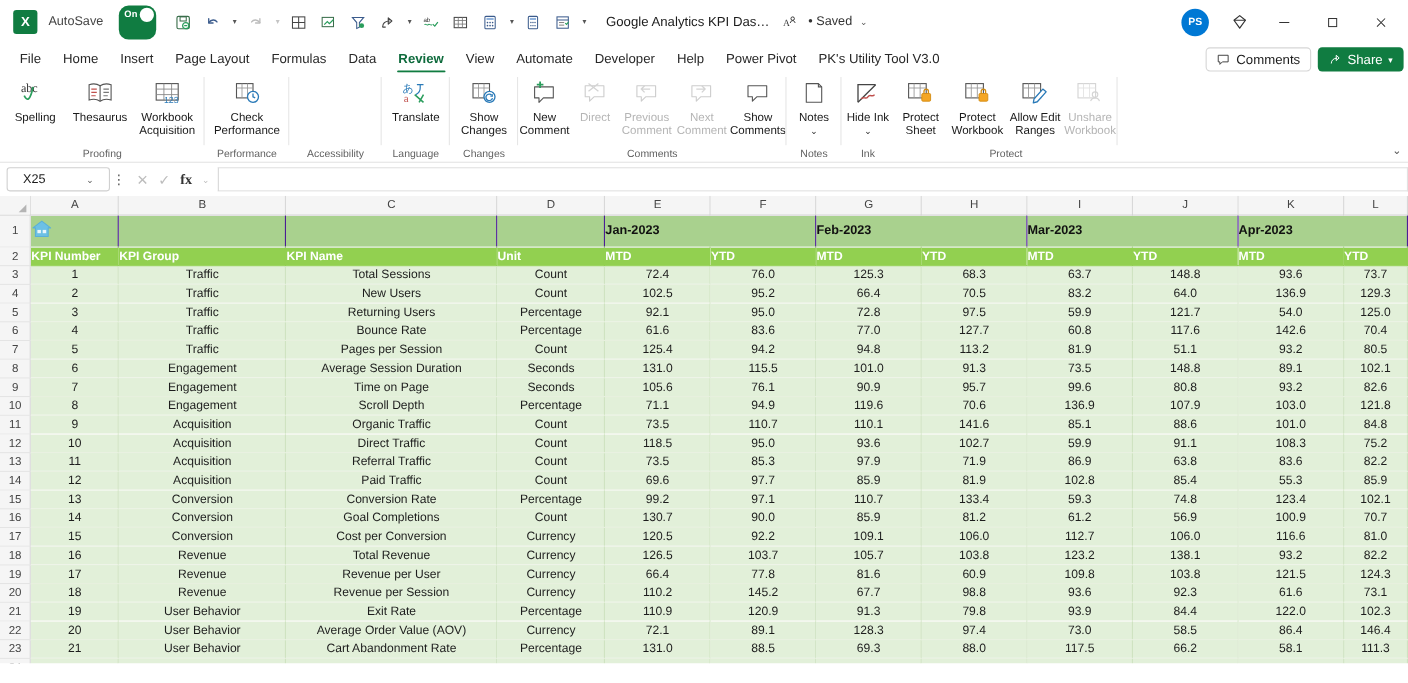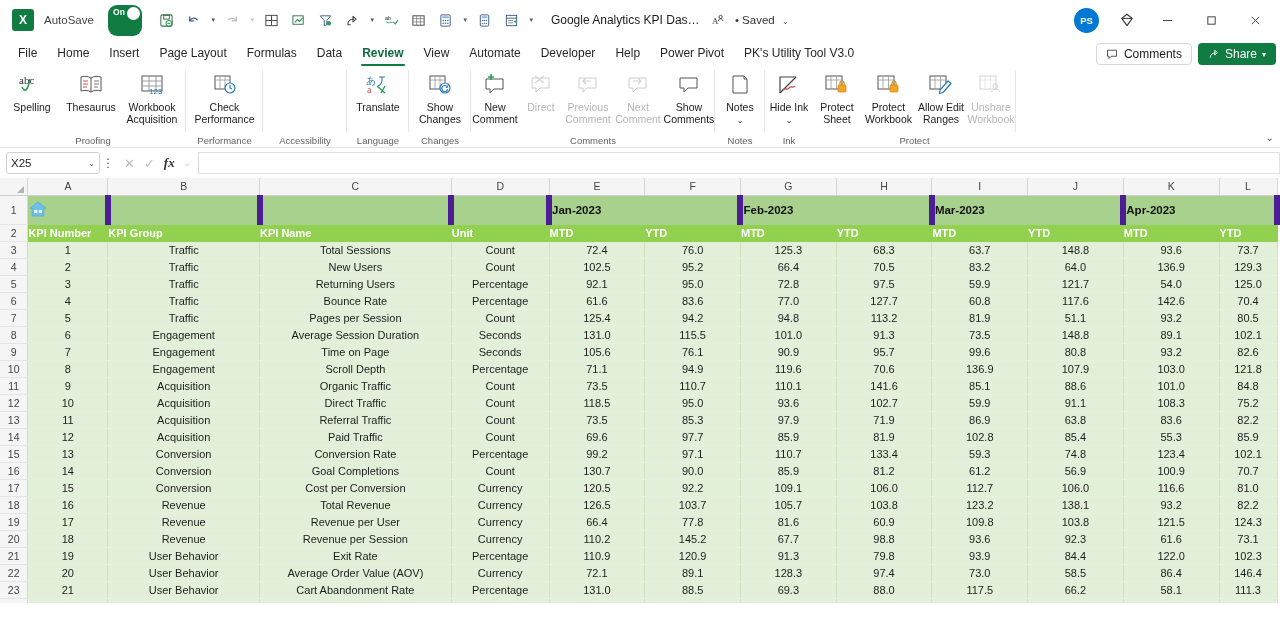--- a/index.html
+++ b/index.html
@@ -100,27 +100,27 @@
   .rbtn .lbl { font-size: 10.5px; line-height: 11.5px; text-align: center; margin-top: 2px; }
   .rbtn.disabled { color: #b5b5b5; }
   .rbtn.disabled .ico { opacity: .42; }
   .ribbon-collapse { position:absolute; right: 6px; bottom: 4px; color:#555; font-size:10px; }
 
   
   .fbar { height: 30px; display: flex; align-items: center; background: #fff;
     padding: 2px 0 2px 6px; }
   .namebox {
     width: 94px; height: 22px; border: 1px solid #d0d0d0; border-radius: 3px;
-    background: #fff; display: flex; align-items: center; padding: 0 4px;
+    background: #fff; display: flex; align-items: center; padding: 0 14px;
     font-size: 11.5px; color: #1b1b1b; justify-content: space-between;
   }
   .namebox .chev { font-size: 8px; color: #555; }
   .fb-dots { width: 16px; text-align: center; color: #555; font-size: 12px; letter-spacing: 0; }
   .fb-icons { display: flex; align-items: center; gap: 9px; padding: 0 8px; color: #bdbdbd; font-size: 13px; }
-  .fb-fx { font-style: italic; font-family: "Liberation Serif", serif; color: #333; font-weight: bold; font-size: 13px; }
+  .fb-fx { font-family: "Liberation Serif", serif; color: #333; font-weight: bold; font-size: 13px; }
   .fb-input { flex: 1; height: 22px; border: 1px solid #e2e2e2; border-left:1px solid #d7d7d7;
     background: #fff; margin-right: 0; }
 
   
   .grid-wrap { position: relative; background: #fff; overflow: hidden;
     height: 425px; }
   table.grid { border-collapse: collapse; table-layout: fixed; font-size: 11px; }
   table.grid td, table.grid th { padding: 0; margin: 0; overflow: hidden; white-space: nowrap; }
 
   .colhdr { height: 17px; background: #f5f5f5; color: #444; font-size: 10.5px;
@@ -129,21 +129,21 @@
   .corner { width: 28px; background: #f5f5f5; border-right: 1px solid #d8d8d8;
     border-bottom: 1px solid #cfcfcf; position: relative; }
   .corner::after { content:""; position:absolute; right:3px; bottom:2px;
     border-left: 7px solid transparent; border-bottom: 7px solid #b4b4b4; }
   .rowhdr { width: 28px; background: #f5f5f5; color: #444; font-size: 10.5px;
     text-align: center; border-right: 1px solid #d8d8d8; border-bottom: 1px solid #e4e4e4;
     font-weight: normal; }
 
   .cell { border-right: 1px solid #cfe3c1; border-bottom: 1px solid #e7f0de;
     text-align: center; color: #1d1d1d; background: #e2f0d9; height: 17px; }
-  .r1 { background: #a9d18e; height: 29px; border-right: 6px solid #4c1d95; border-bottom: 1px solid #a9d18e;}
+  .r1 { background: #a9d18e; height: 29px; border-right: 1px solid #4c1d95; border-bottom: 1px solid #a9d18e;}
   .r1.month { font-weight: bold; font-size: 11.5px; color: #111; }
   .r2 { background: #92d050; color: #ffffff; font-weight: bold; height: 17px;
     border-right: 1px solid #92d050; border-bottom: 1px solid #92d050; font-size: 11px;}
   .cell.lbl { background: #e2f0d9; }
   .cell.num { background: #e2f0d9; }
   .cell.empty { background: #e2f0d9; }
   .home-cell { background: #a9d18e; text-align: left; padding-left: 8px; vertical-align: middle; }
 </style>
 </head>
 <body>

